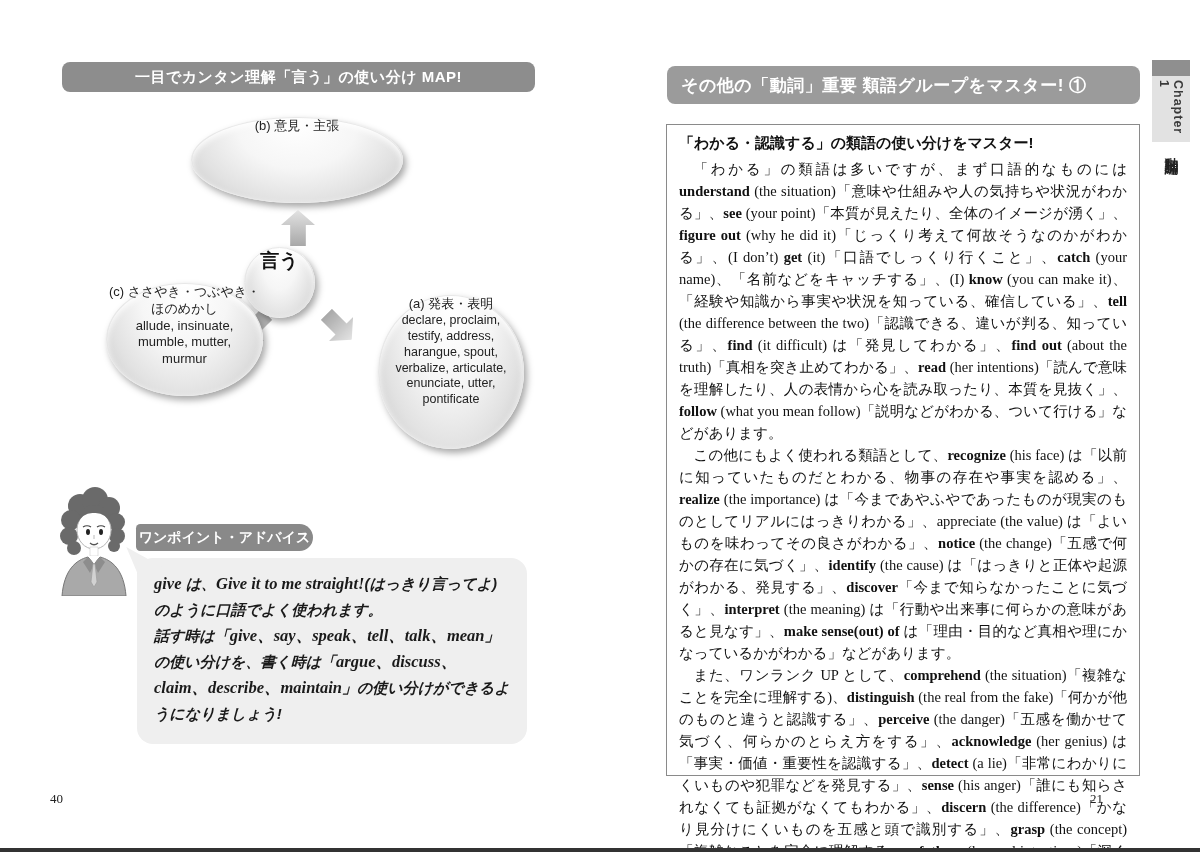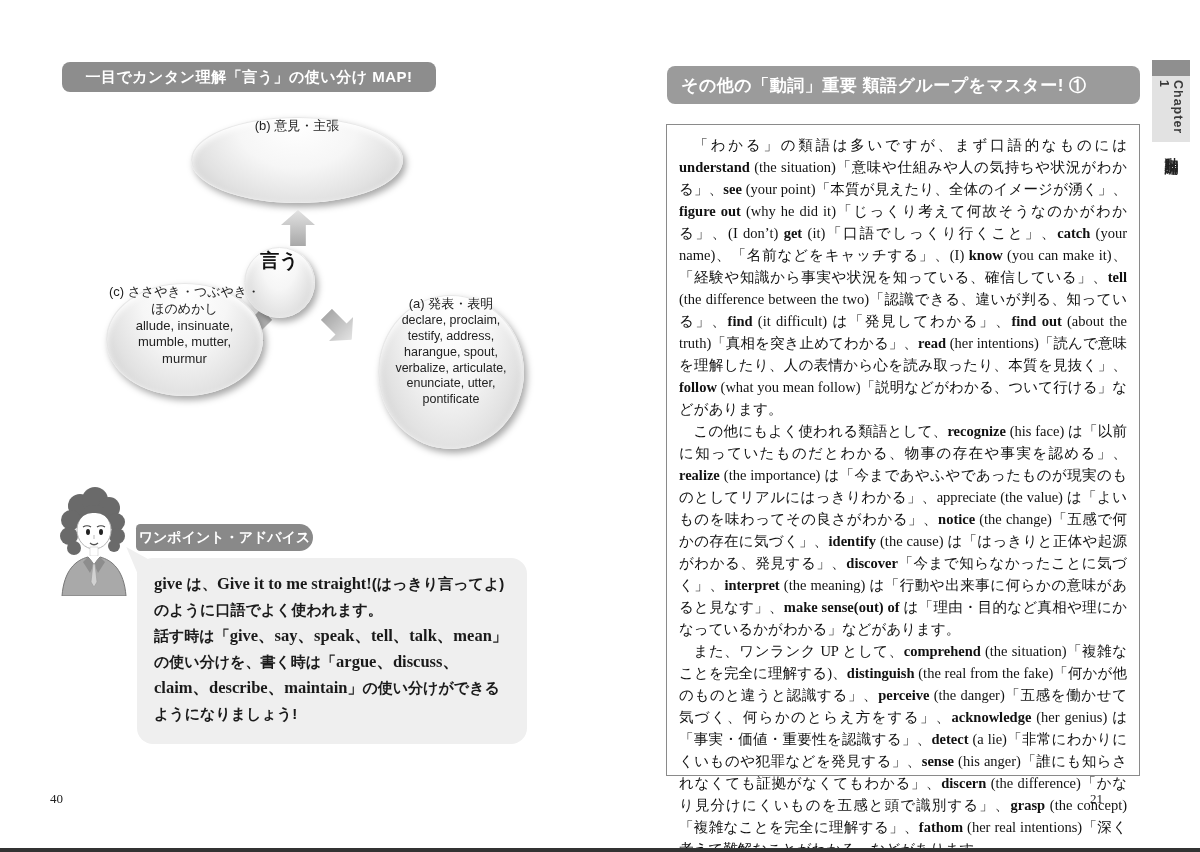--- a/index.html
+++ b/index.html
@@ -4,21 +4,21 @@
 <style>
   html,body { margin:0; padding:0; background:#ffffff; }
   #spread {
     position:relative; width:1200px; height:852px; background:#ffffff;
     overflow:hidden; font-family:"Liberation Sans", sans-serif; color:#1a1a1a;
   }
   .abs { position:absolute; }
 
   
   .header-left {
-    left:62px; top:62px; width:374px; height:30px; background:#8d8d8d;
+    left:62px; top:62px; width:473px; height:30px; background:#8d8d8d;
     border-radius:8px; color:#fff; font-size:15px; font-weight:bold;
     display:flex; align-items:center; justify-content:center; letter-spacing:.5px;
   }
   .header-right {
     left:667px; top:66px; width:473px; height:38px; background:#9b9b9b;
     border-radius:8px; color:#fff; font-size:17px; font-weight:bold;
     display:flex; align-items:center; padding-left:14px; box-sizing:border-box; letter-spacing:.5px;
   }
 
   
@@ -59,21 +59,21 @@
   }
   .advice-bubble {
     left:137px; top:558px; width:390px; height:186px; background:#efefef;
     border-radius:16px; padding:13px 17px; box-sizing:border-box;
   }
   .advice-bubble .tail {
     position:absolute; left:-13px; top:-11px; width:38px; height:34px; background:#efefef;
     clip-path: polygon(6% 0%, 100% 58%, 44% 100%);
   }
   .advice-text {
-    font-size:15px; font-weight:bold; line-height:26px; color:#1a1a1a; white-space:pre-line;
+    font-size:15px; font-weight:bold; line-height:26px; color:#1a1a1a; white-space:pre-line;font-style:italic;
   }
   .rich-bold { font-weight:700; }
   .advice-text .rich-bold { font-family:"Liberation Serif", serif; font-size:16.5px; }
 
   
   .synonym-box {
     left:666px; top:124px; width:474px; height:652px; border:1px solid #8a8a8a;
     padding:9px 12px; box-sizing:border-box; background:#fff;
   }
   .synonym-heading { font-size:15px; font-weight:bold; color:#111; margin:0 0 5px 0; }
@@ -171,20 +171,21 @@
     <div class="tail"></div>
     <div class="advice-text"><span class="rich-bold">give</span><span> は、</span><span class="rich-bold">Give it to me straight!</span><span>(はっきり言ってよ)のように口語でよく使われます。
 話す時は「</span><span class="rich-bold">give、say、speak、tell、talk、mean</span><span>」の使い分けを、書く時は「</span><span class="rich-bold">argue、discuss、claim、describe、maintain</span><span>」の使い分けができるようになりましょう!</span></div>
   </div>
 
   <div class="abs page-num page-num-left">40</div>
 
   <div class="abs header-right">その他の「動詞」重要 類語グループをマスター! ①</div>
 
   <div class="abs synonym-box">
+    <div class="synonym-heading">「わかる・認識する」の類語の使い分けをマスター!</div>
     <p><span>「わかる」の類語は多いですが、まず口語的なものには </span><span class="rich-bold">understand</span><span> (the situation)「意味や仕組みや人の気持ちや状況がわかる」、</span><span class="rich-bold">see</span><span> (your point)「本質が見えたり、全体のイメージが湧く」、</span><span class="rich-bold">figure out</span><span> (why he did it)「じっくり考えて何故そうなのかがわかる」、(I don’t) </span><span class="rich-bold">get</span><span> (it)「口語でしっくり行くこと」、</span><span class="rich-bold">catch</span><span> (your name)、「名前などをキャッチする」、(I) </span><span class="rich-bold">know</span><span> (you can make it)、「経験や知識から事実や状況を知っている、確信している」、</span><span class="rich-bold">tell</span><span> (the difference between the two)「認識できる、違いが判る、知っている」、</span><span class="rich-bold">find</span><span> (it difficult) は「発見してわかる」、</span><span class="rich-bold">find out</span><span> (about the truth)「真相を突き止めてわかる」、</span><span class="rich-bold">read</span><span> (her intentions)「読んで意味を理解したり、人の表情から心を読み取ったり、本質を見抜く」、</span><span class="rich-bold">follow</span><span> (what you mean follow)「説明などがわかる、ついて行ける」などがあります。</span></p>
     <p><span>この他にもよく使われる類語として、</span><span class="rich-bold">recognize</span><span> (his face) は「以前に知っていたものだとわかる、物事の存在や事実を認める」、</span><span class="rich-bold">realize</span><span> (the importance) は「今まであやふやであったものが現実のものとしてリアルにはっきりわかる」、appreciate (the value) は「よいものを味わってその良さがわかる」、</span><span class="rich-bold">notice</span><span> (the change)「五感で何かの存在に気づく」、</span><span class="rich-bold">identify</span><span> (the cause) は「はっきりと正体や起源がわかる、発見する」、</span><span class="rich-bold">discover</span><span>「今まで知らなかったことに気づく」、</span><span class="rich-bold">interpret</span><span> (the meaning) は「行動や出来事に何らかの意味があると見なす」、</span><span class="rich-bold">make sense(out) of</span><span> は「理由・目的など真相や理にかなっているかがわかる」などがあります。</span></p>
     <p><span>また、ワンランク UP として、</span><span class="rich-bold">comprehend</span><span> (the situation)「複雑なことを完全に理解する)、</span><span class="rich-bold">distinguish</span><span> (the real from the fake)「何かが他のものと違うと認識する」、</span><span class="rich-bold">perceive</span><span> (the danger)「五感を働かせて気づく、何らかのとらえ方をする」、</span><span class="rich-bold">acknowledge</span><span> (her genius) は「事実・価値・重要性を認識する」、</span><span class="rich-bold">detect</span><span> (a lie)「非常にわかりにくいものや犯罪などを発見する」、</span><span class="rich-bold">sense</span><span> (his anger)「誰にも知らされなくても証拠がなくてもわかる」、</span><span class="rich-bold">discern</span><span> (the difference)「かなり見分けにくいものを五感と頭で識別する」、</span><span class="rich-bold">grasp</span><span> (the concept)「複雑なことを完全に理解する」、</span><span class="rich-bold">fathom</span><span> (her real intentions)「深く考えて難解なことがわかる」などがあります。</span></p>
   </div>
 
   <div class="abs tab-dark"></div>
   <div class="abs tab-light">
     <span class="chapter-label">Chapter 1</span>
   </div>
   <div class="abs section-wrap">

